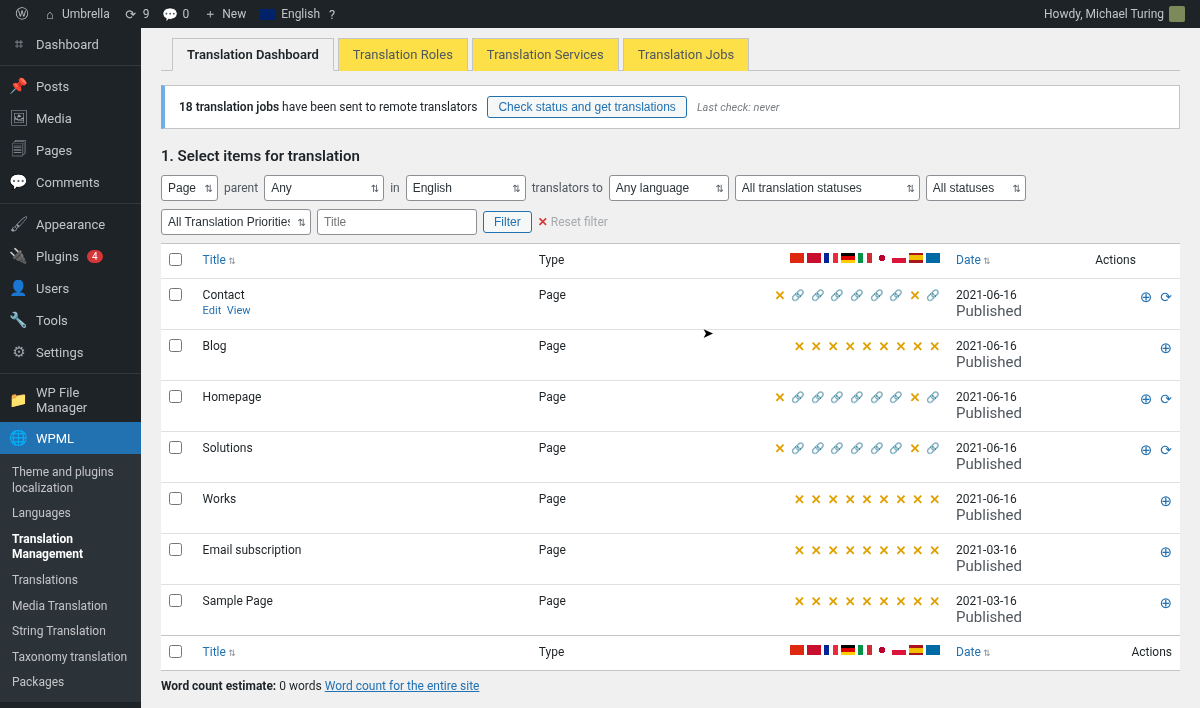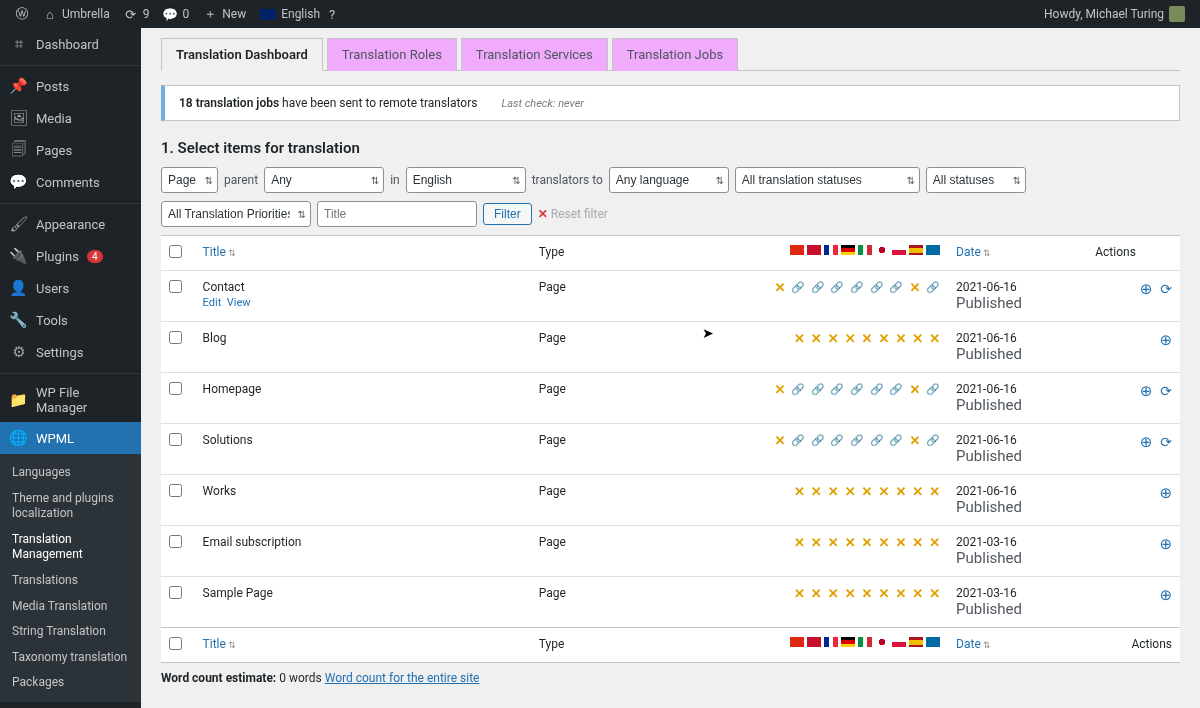--- a/index.html
+++ b/index.html
@@ -17,32 +17,32 @@
 .cols { flex: 1; display: flex; overflow: hidden; }
 .sidebar { width: 141px; background: #1d2327; color: #c3c4c7; font-size: 13px; display: flex; flex-direction: column; }
 .side-item { display: flex; align-items: center; gap: 8px; padding: 7px 10px; cursor: pointer; }
 .side-item.sep { margin-top: 5px; border-top: 1px solid #32373c; padding-top: 11px; }
 .side-item.active { background: #2271b1; color: #fff; position: relative; }
 .side-item.active::after { content: ""; position: absolute; right: -7px; top: 50%; transform: translateY(-50%); border: 7px solid transparent; border-right-color: #f0f0f1; }
 .side-icon { width: 18px; height: 18px; display: inline-flex; align-items: center; justify-content: center; color: #9ca2a7; font-size: 15px; }
 .side-item.active .side-icon { color: #fff; }
 .side-sub { background: #2c3338; padding: 6px 0; }
 .side-sub .sub-item { padding: 5px 12px; color: #c3c4c7; cursor: pointer; font-size: 12px; line-height: 1.3; }
-.side-sub .sub-item.current { color: #fff; font-weight: 400; }
+.side-sub .sub-item.current { color: #fff; font-weight: 700; }
 .badge { background: #d63638; color: #fff; border-radius: 9px; font-size: 10px; padding: 1px 5px; min-width: 14px; text-align: center; }
 
 .main { flex: 1; overflow: auto; padding: 0 20px 20px; }
 
 
 .tabs { border-bottom: 1px solid #c3c4c7; margin: 10px 0 14px; display: flex; }
-.tab { padding: 8px 14px; border: 1px solid #c3c4c7; border-bottom: none; background: #f0abfc; margin-right: 4px; margin-bottom: -1px; cursor: pointer; color: #50575e; font-size: 13px; }
-.tab.active { background: #f0f0f1; border-bottom: 1px solid #f0f0f1; color: #1d2327; font-weight: 600; }
-
-
-.notice { border: 1px solid #c3c4c7; border-left: 4px solid #72aee6; background: #fff; padding: 10px 14px; display: flex; align-items: center; gap: 24px; margin-bottom: 18px; font-size: 12px; }
+.tab { padding: 8px 14px; border: 1px solid #c3c4c7; border-bottom: none; background: #fde047; margin-right: 4px; margin-bottom: -1px; cursor: pointer; color: #50575e; font-size: 13px; }
+.tab.active { background: #f0f0f1; border-bottom: 1px solid #f0f0f1; color: #1d2327; font-weight: 600; margin-left: 11px; }
+
+
+.notice { border: 1px solid #c3c4c7; border-left: 4px solid #72aee6; background: #fff; padding: 10px 14px; display: flex; align-items: center; gap: 10px; margin-bottom: 18px; font-size: 12px; }
 .notice b { font-weight: 600; }
 .btn { border: 1px solid #2271b1; color: #2271b1; background: #f6f7f7; padding: 3px 10px; border-radius: 3px; cursor: pointer; font-size: 12px; }
 .last-check { color: #787c82; font-style: italic; font-size: 11px; }
 
 h3 { font-size: 15px; font-weight: 600; margin: 14px 0 10px; }
 
 
 .filters { display: flex; flex-wrap: wrap; gap: 6px; align-items: center; margin-bottom: 8px; }
 .filters label { font-size: 12px; color: #50575e; }
 select, input[type="text"] { border: 1px solid #8c8f94; border-radius: 3px; background: #fff; padding: 2px 20px 2px 6px; font-size: 12px; height: 26px; appearance: none; -webkit-appearance: none; color: #2c3338; }
@@ -165,22 +165,22 @@
         </div>
     <div class="side-item sep">
           <span class="side-icon" style="color:#d98f00">📁</span>
           <span>WP File Manager</span>
         </div>
     <div class="side-item active">
           <span class="side-icon">🌐</span>
           <span>WPML</span>
         </div>
     <div class="side-sub">
+      <div class="sub-item">Theme and plugins localization</div>
       <div class="sub-item">Languages</div>
-      <div class="sub-item">Theme and plugins localization</div>
       <div class="sub-item current">Translation Management</div>
       <div class="sub-item">Translations</div>
       <div class="sub-item">Media Translation</div>
       <div class="sub-item">String Translation</div>
       <div class="sub-item">Taxonomy translation</div>
       <div class="sub-item">Packages</div>
 
     </div>
 
   </div>
@@ -189,20 +189,21 @@
    <div class="main-inner">
     <div class="tabs">
       <div class="tab active">Translation Dashboard</div>
       <div class="tab">Translation Roles</div>
       <div class="tab">Translation Services</div>
       <div class="tab">Translation Jobs</div>
     </div>
 
     <div class="notice">
       <span><b>18 translation jobs</b> <span>have been sent to remote translators</span></span>
+      <button class="btn">Check status and get translations</button>
       <span class="last-check">Last check: never</span>
     </div>
 
     <h3>1. Select items for translation</h3>
 
     <div class="filters">
       <span class="select-wrap"><select><option>Page</option></select></span>
       <label>parent</label>
       <span class="select-wrap"><select style="width:120px"><option>Any</option></select></span>
       <label>in</label>

